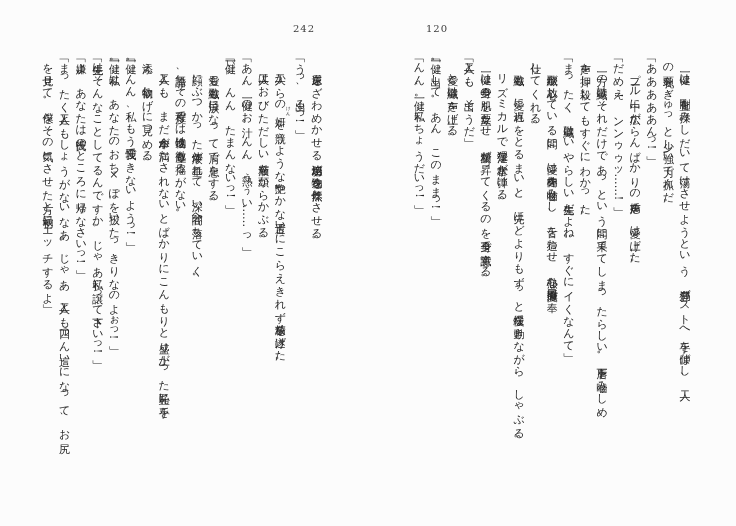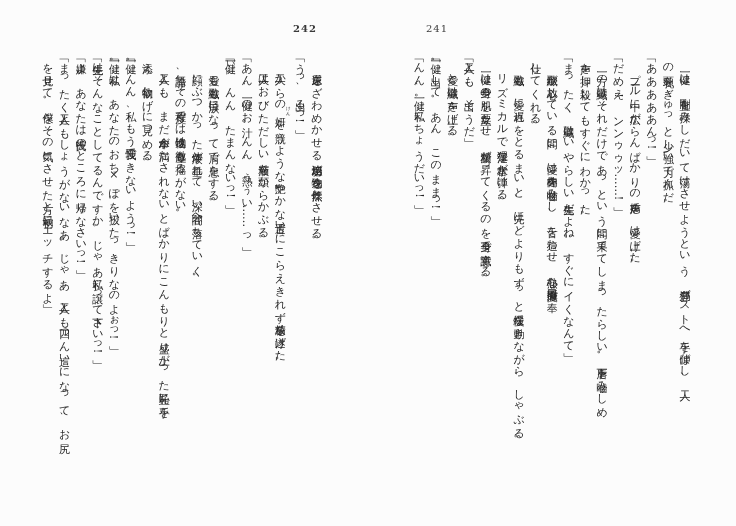--- a/index.html
+++ b/index.html
@@ -28,21 +28,21 @@
   .page.left  { left: 0; }
   .page.right { left: 368px; }
 
   .page-number {
     position: absolute;
     top: 23px;
     font-size: 10px;
     letter-spacing: 1px;
     color: #3a3a3a;
   }
-  .page.left  .page-number { left: 293px; font-weight: bold; }
+  .page.left  .page-number { left: 293px; }
   .page.right .page-number { left: 58px; }
 
   .text-block {
     position: absolute;
     top: 55px;
     right: 44px;
     height: 432px;
     writing-mode: vertical-rl;
     text-orientation: mixed;
     font-size: 11px;
@@ -85,21 +85,21 @@
       <p>「健一。んん、私、もう我慢できないようっ!」</p>
       <p>「健一。私は、あなたのおち×ぽを扱いたっきりなのよぉっ!」</p>
       <p>「先生はそんなことしてるんですか。じゃあ私に譲って下さいっ!」</p>
       <p>「嫌よ。あなたは彼氏のところに帰りなさいっ!」</p>
       <p>「まったく二人ともしょうがないなあ。じゃあ、二人とも四つん這いになって、お尻</p>
       <p>を見せて。僕をその気にさせた方と最初にエッチするよ」</p>
     </div>
   </div>
 
   <div class="page right">
-    <div class="page-number">241</div>
+    <div class="page-number">120</div>
     <div class="text-block">
       <p>　健一は、剛直を揉みしだいて蕩けさせようという、豊満バストへ手を伸ばし、二人</p>
       <p>の乳頭をぎゅっと少し強い力で抓んだ。</p>
       <p>「あああああんっ!」</p>
       <p>　プール中に広がらんばかりの嬌声を、愛は上げた。</p>
       <p>「だめえ!　ンンゥゥッ……!」</p>
       <p>　一方の歌織はそれだけであっという間に果ててしまったらしい。下唇を嚙みしめ、</p>
       <p>声を押し殺してもすぐにわかった。</p>
       <p>「まったく、歌織はいやらしい先生だよね。すぐにイくなんて」</p>
       <p>　歌織が放心している間に、愛は肉棒を甘嚙みし、舌を這わせ、熱心な口唇愛撫で奉</p>

